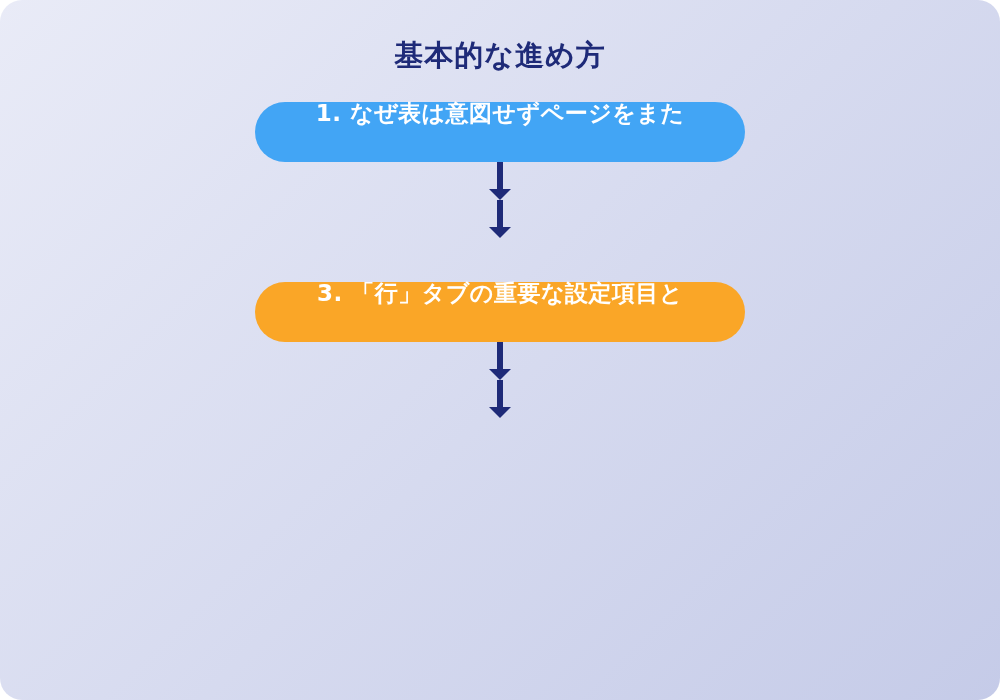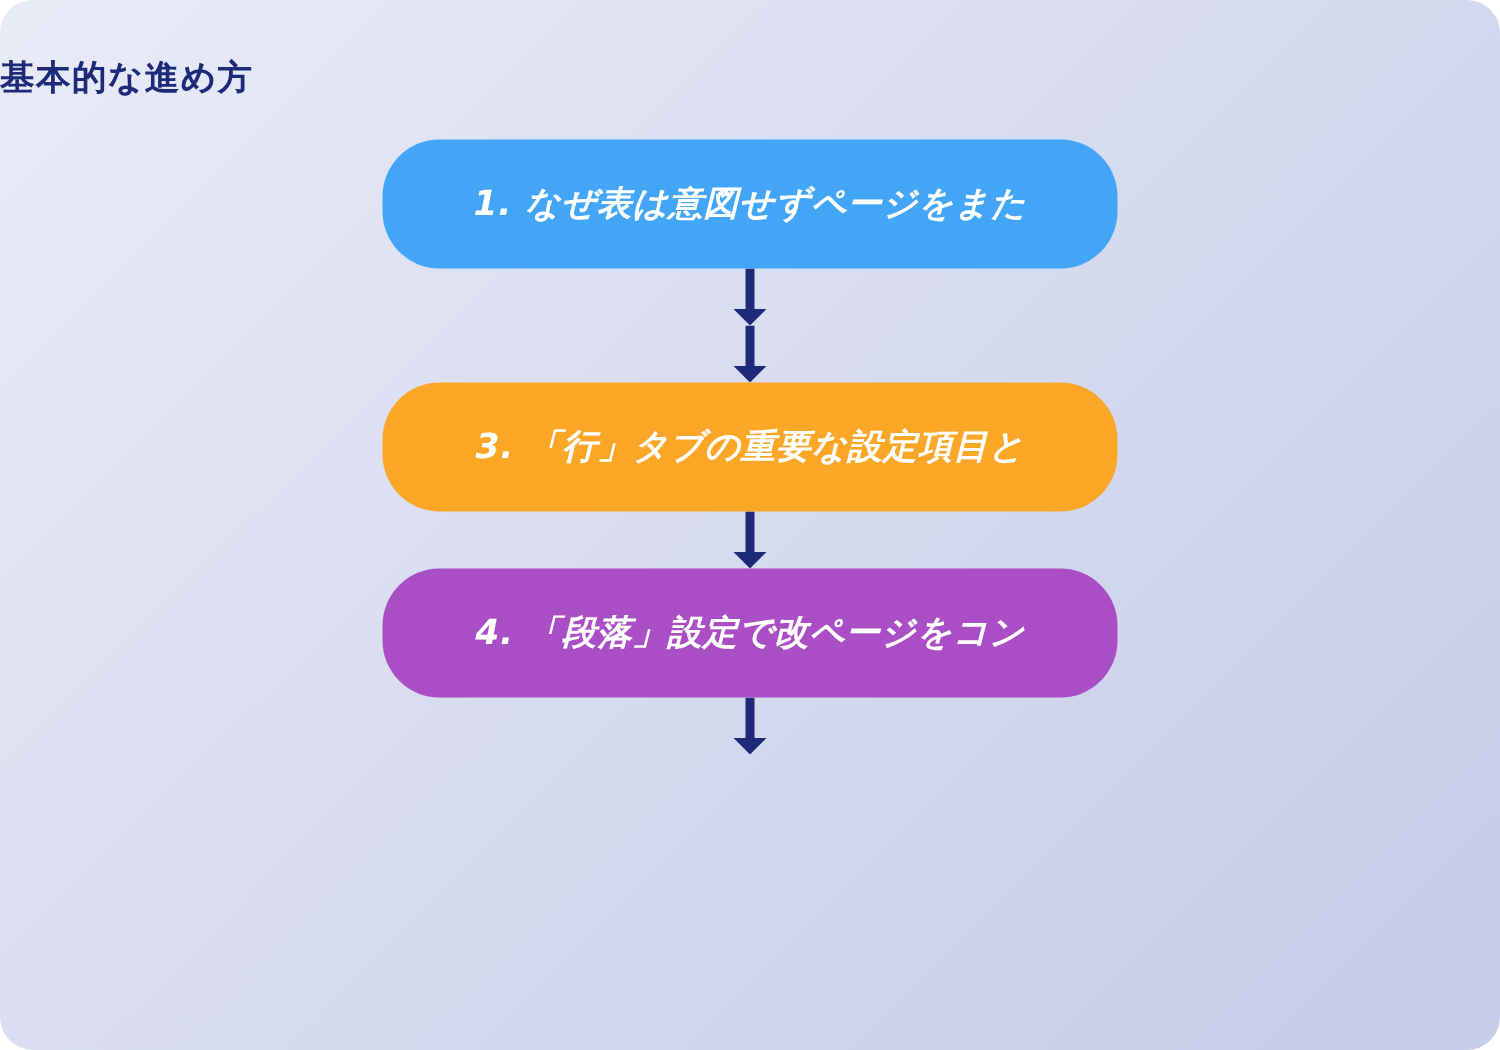--- a/index.html
+++ b/index.html
@@ -13,40 +13,39 @@
     width: 1000px;
     height: 700px;
     border-radius: 22px;
     background: linear-gradient(135deg, var(--bg-start, #e9ebf7) 0%, var(--bg-end, #c5cbe8) 100%);
     overflow: hidden;
     box-sizing: border-box;
   }
   .title {
     margin: 0;
     padding-top: 36px;
-    font-size: 23px;
+    text-align: center;
+    font-size: 29px;
     font-weight: 700;
     letter-spacing: 1px;
   }
   .flow {
     display: flex;
     flex-direction: column;
     align-items: center;
     margin-top: 26px;
   }
   .step {
     width: 490px;
-    height: 86px;
+    height: 60px;
     border-radius: 38px;
     display: flex;
-    align-items: center;
     justify-content: center;
     text-align: center;
     box-sizing: border-box;
-    font-style: italic;
   }
   .step span {
     font-size: 23px;
     font-weight: 700;
     letter-spacing: 0.5px;
     line-height: 1;
   }
   .arrow {
     height: 38px;
     display: flex;
@@ -78,34 +77,31 @@
     </div>
 
 
     <div class="arrow" style="color: rgb(30, 42, 120);">
       <svg width="26" height="38" viewBox="0 0 26 38" fill="currentColor" aria-hidden="true">
         <rect x="10" y="0" width="6" height="28"></rect>
         <polygon points="2,27 24,27 13,38"></polygon>
       </svg>
     </div>
 
-    <div class="step" style="background-color: rgb(250, 166, 39);">
+    <div class="step" style="background-color: rgb(250, 166, 39); margin-top: 44px;">
       <span style="color: rgb(255, 255, 255);">3. 「行」タブの重要な設定項目と</span>
     </div>
 
     <div class="arrow" style="color: rgb(30, 42, 120);">
       <svg width="26" height="38" viewBox="0 0 26 38" fill="currentColor" aria-hidden="true">
         <rect x="10" y="0" width="6" height="28"></rect>
         <polygon points="2,27 24,27 13,38"></polygon>
       </svg>
     </div>
 
-    <div class="step" style="background-color: rgb(169, 78, 196);">
-      <span style="color: rgb(255, 255, 255);">4. 「段落」設定で改ページをコン</span>
-    </div>
 
     <div class="arrow" style="color: rgb(30, 42, 120);">
       <svg width="26" height="38" viewBox="0 0 26 38" fill="currentColor" aria-hidden="true">
         <rect x="10" y="0" width="6" height="28"></rect>
         <polygon points="2,27 24,27 13,38"></polygon>
       </svg>
     </div>
 
 
   </div>

